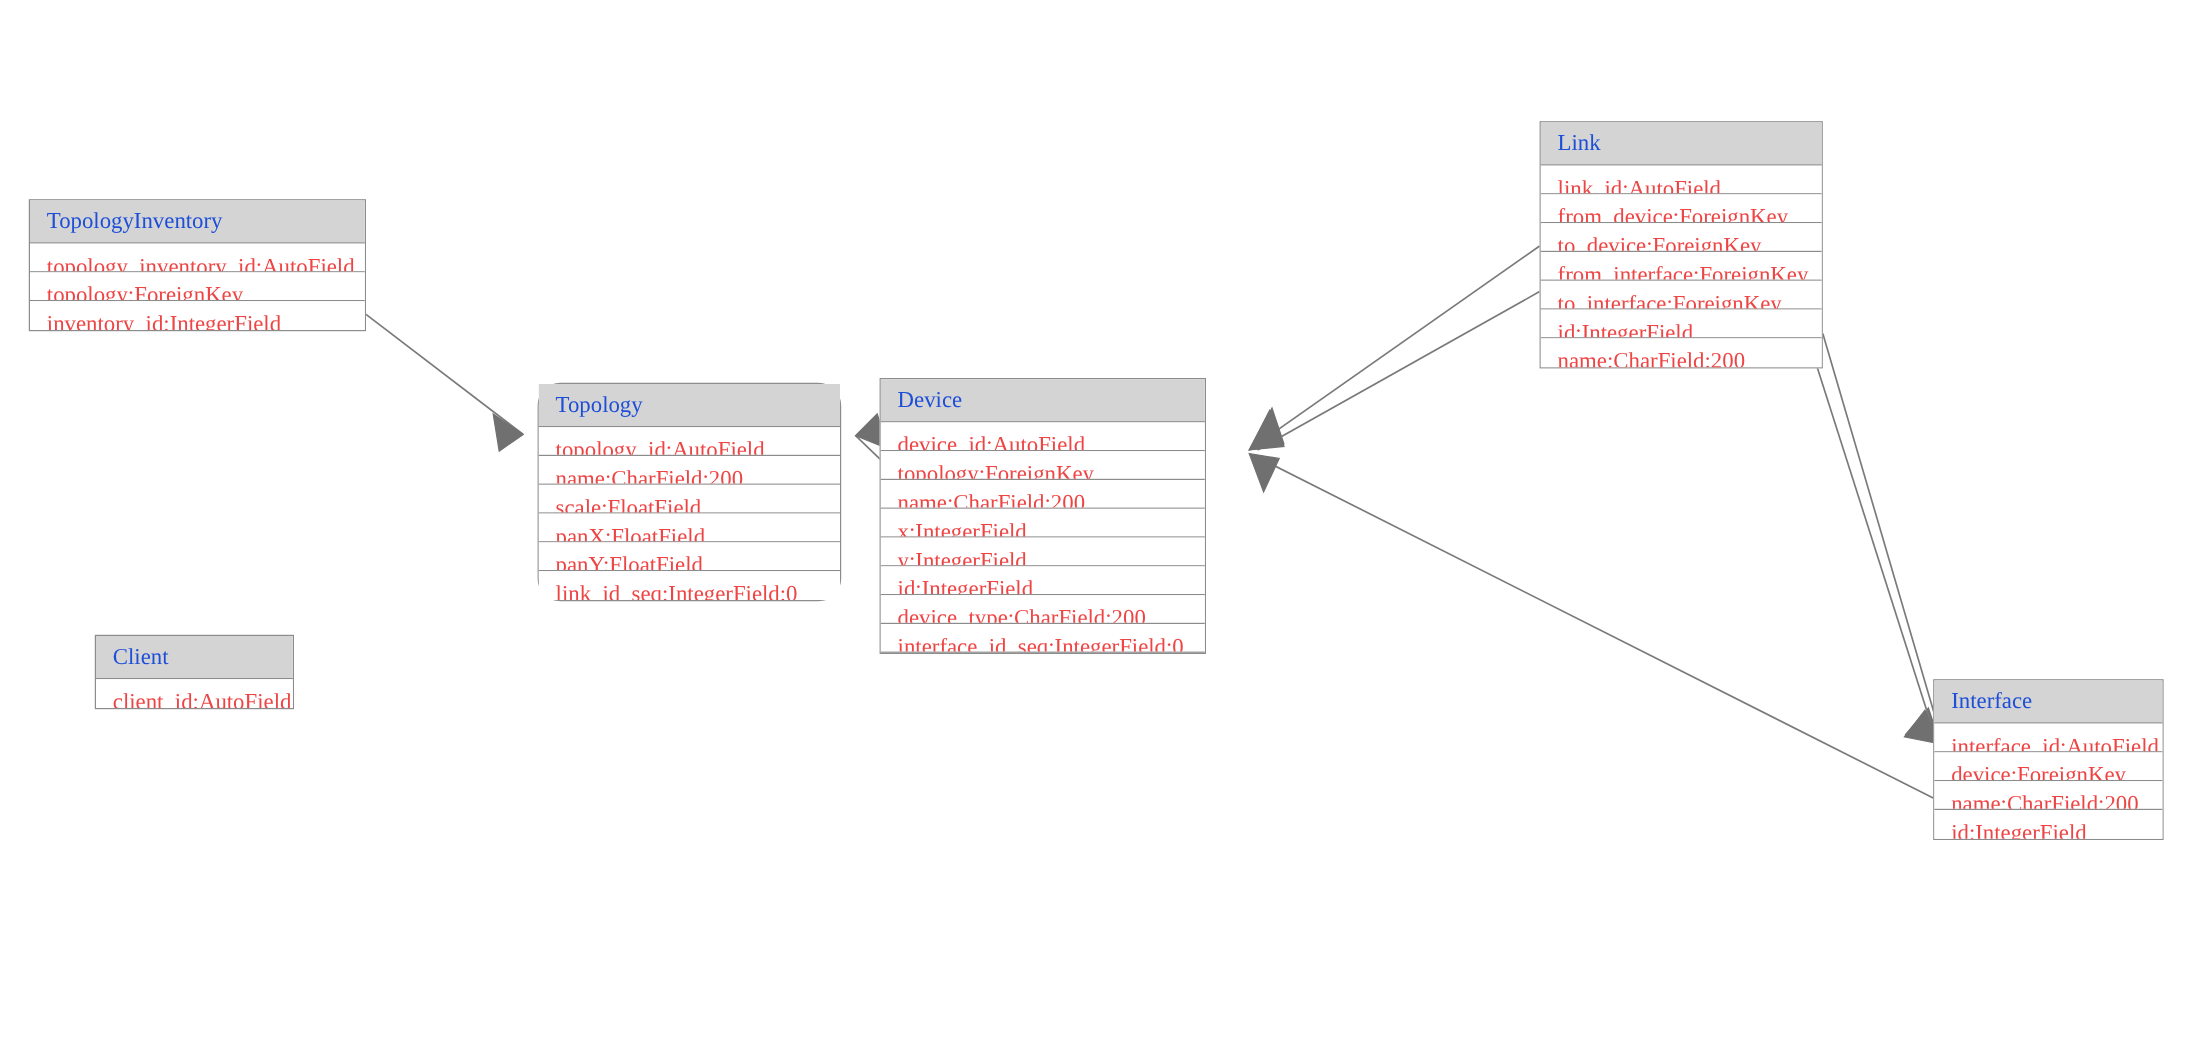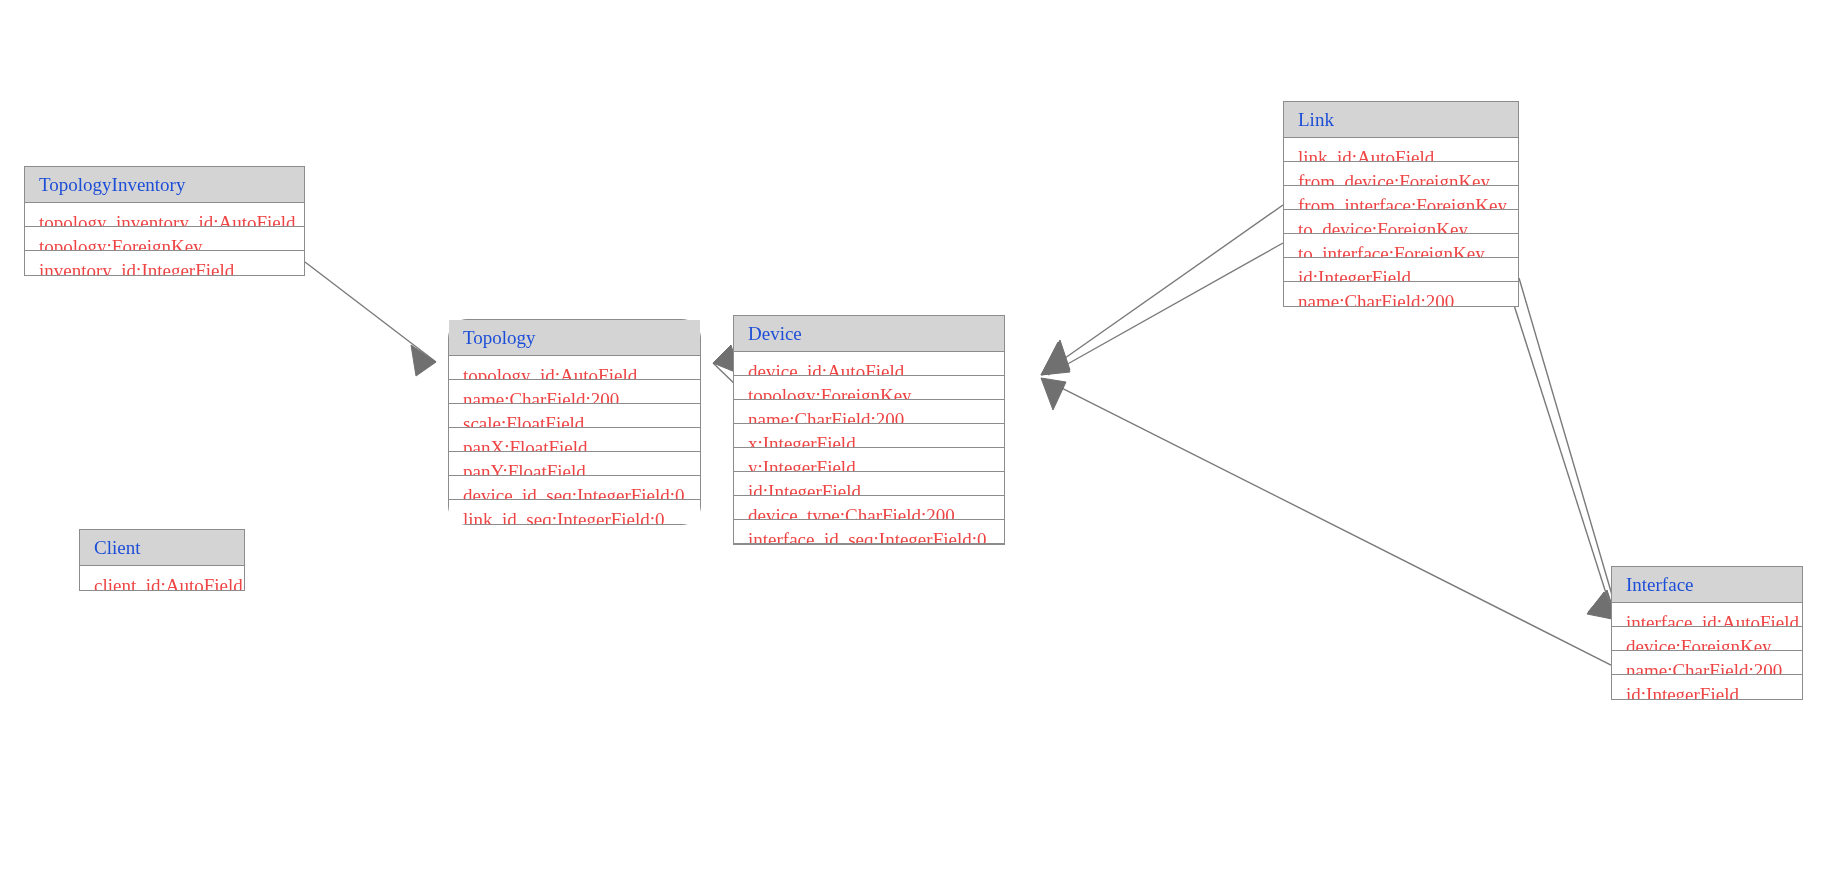--- a/index.html
+++ b/index.html
@@ -100,21 +100,20 @@
         <div class="entity-field">topology:ForeignKey</div>
         <div class="entity-field last">inventory_id:IntegerField</div>
       </div>
       <div class="entity" style="left: 448px; top: 319px; width: 253px; border-radius: 19px;">
         <div class="entity-header">Topology</div>
         <div class="entity-field">topology_id:AutoField</div>
         <div class="entity-field">name:CharField:200</div>
         <div class="entity-field">scale:FloatField</div>
         <div class="entity-field">panX:FloatField</div>
         <div class="entity-field">panY:FloatField</div>
-        <div class="entity-field">device_id_seq:IntegerField:0</div>
         <div class="entity-field last">link_id_seq:IntegerField:0</div>
       </div>
       <div class="entity" style="left: 79px; top: 529px; width: 166px;">
         <div class="entity-header">Client</div>
         <div class="entity-field last">client_id:AutoField</div>
       </div>
       <div class="entity" style="left: 733px; top: 315px; width: 272px;">
         <div class="entity-header">Device</div>
         <div class="entity-field">device_id:AutoField</div>
         <div class="entity-field">topology:ForeignKey</div>
@@ -122,22 +121,22 @@
         <div class="entity-field">x:IntegerField</div>
         <div class="entity-field">y:IntegerField</div>
         <div class="entity-field">id:IntegerField</div>
         <div class="entity-field">device_type:CharField:200</div>
         <div class="entity-field">interface_id_seq:IntegerField:0</div>
       </div>
       <div class="entity" style="left: 1283px; top: 101px; width: 236px;">
         <div class="entity-header">Link</div>
         <div class="entity-field">link_id:AutoField</div>
         <div class="entity-field">from_device:ForeignKey</div>
+        <div class="entity-field">to_device:ForeignKey</div>
         <div class="entity-field">from_interface:ForeignKey</div>
-        <div class="entity-field">to_device:ForeignKey</div>
         <div class="entity-field">to_interface:ForeignKey</div>
         <div class="entity-field">id:IntegerField</div>
         <div class="entity-field last">name:CharField:200</div>
       </div>
       <div class="entity" style="left: 1611px; top: 566px; width: 192px;">
         <div class="entity-header">Interface</div>
         <div class="entity-field">interface_id:AutoField</div>
         <div class="entity-field">device:ForeignKey</div>
         <div class="entity-field">name:CharField:200</div>
         <div class="entity-field last">id:IntegerField</div>

